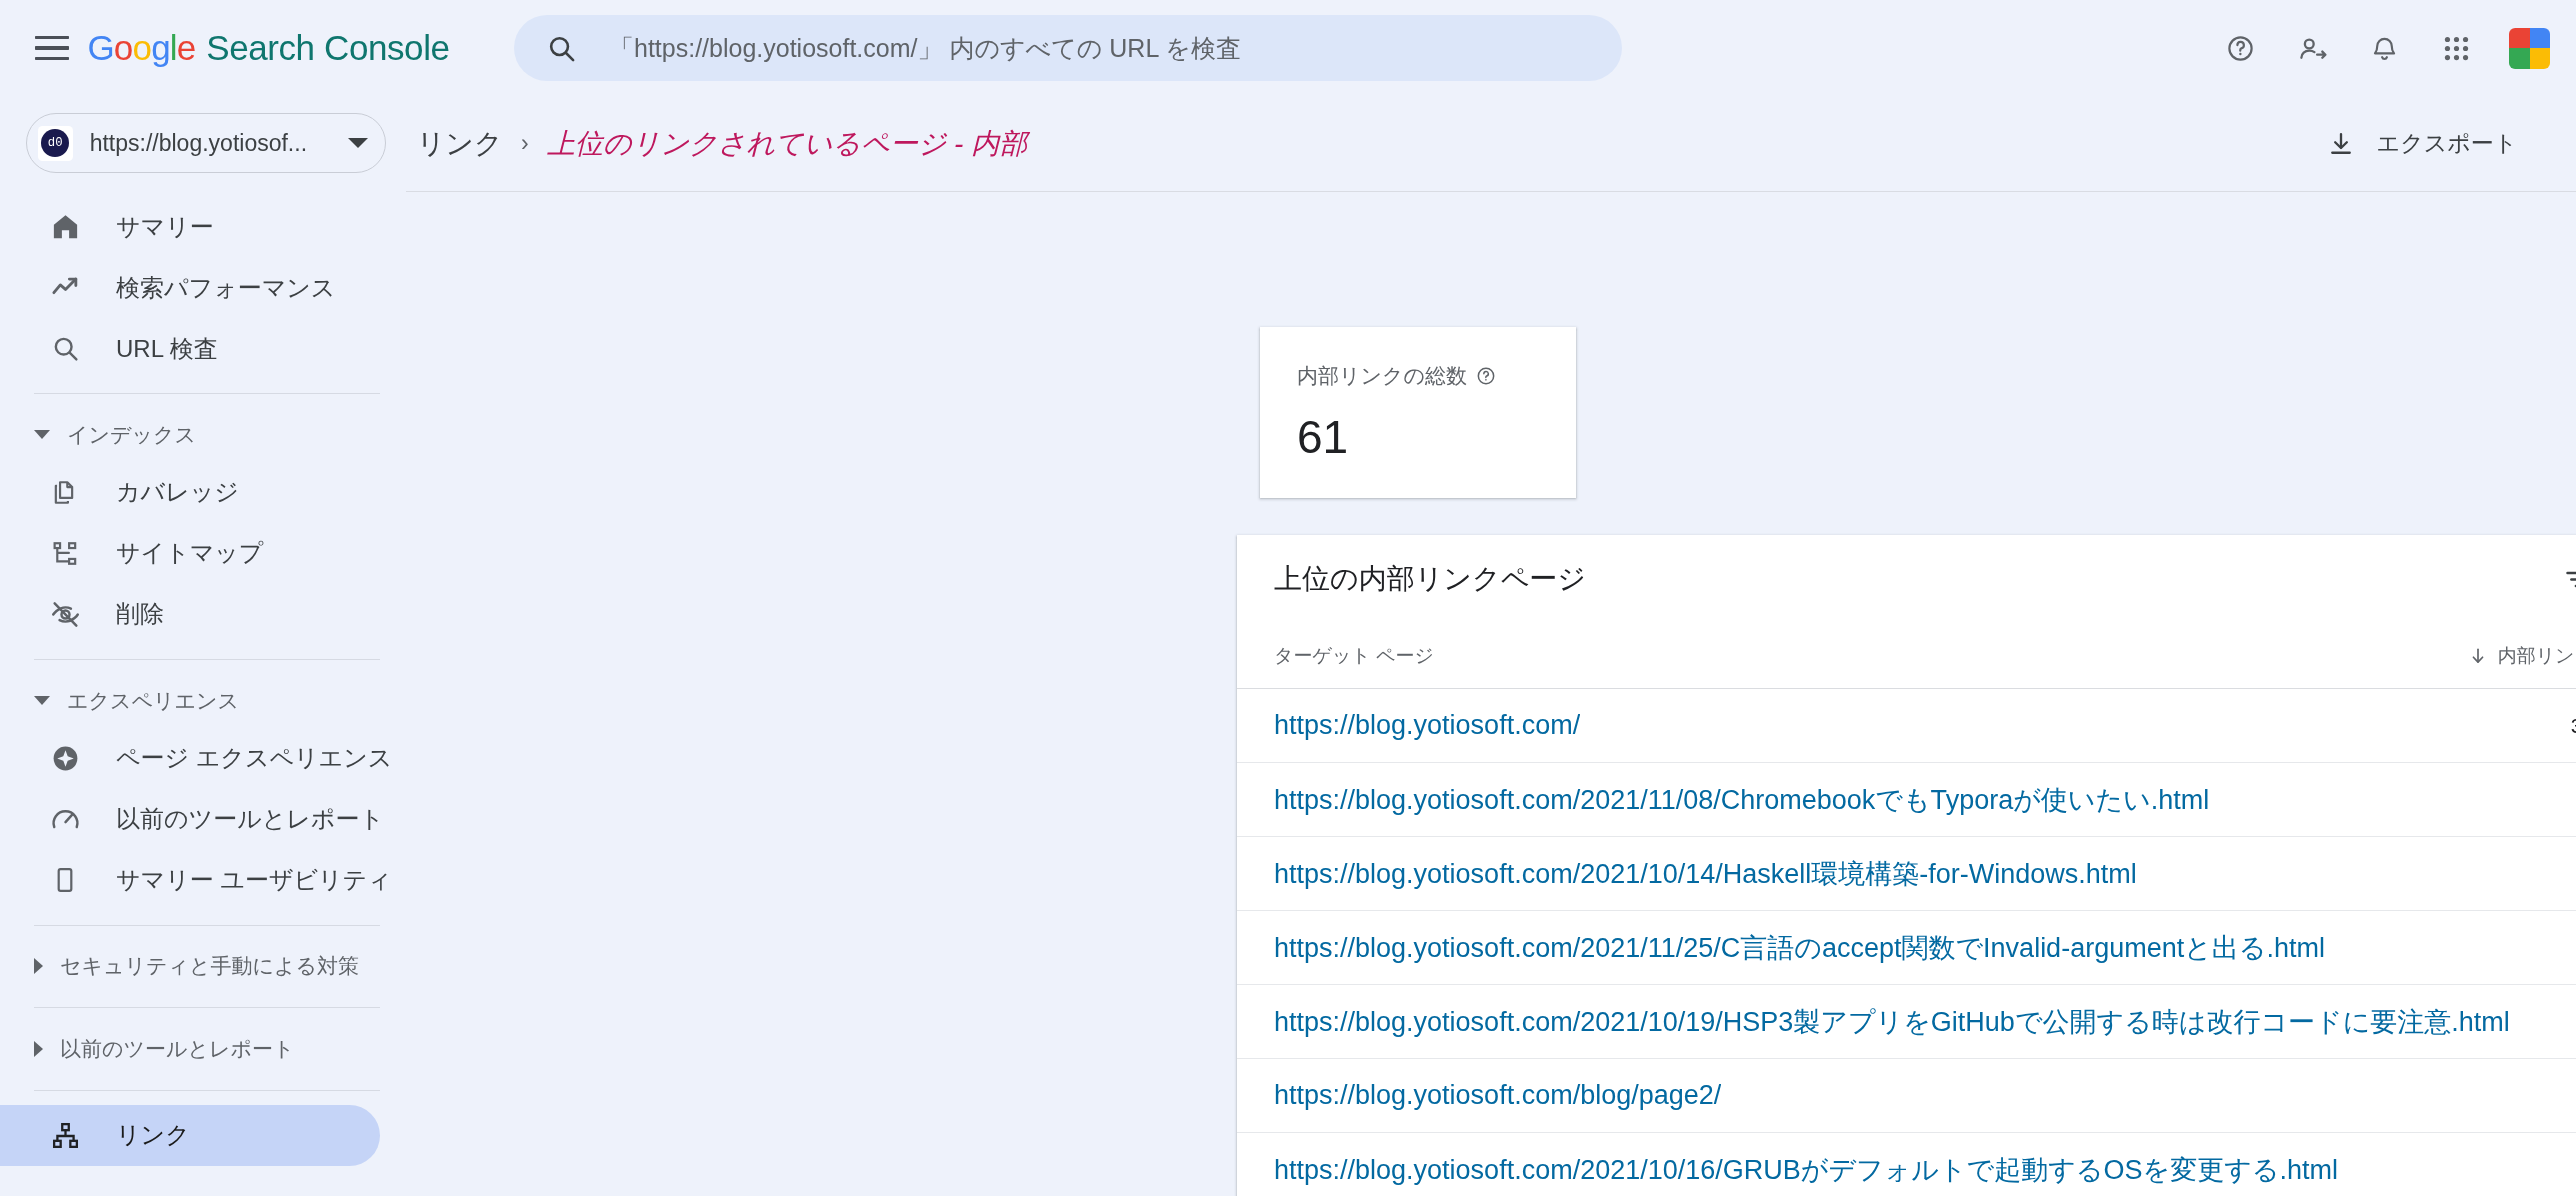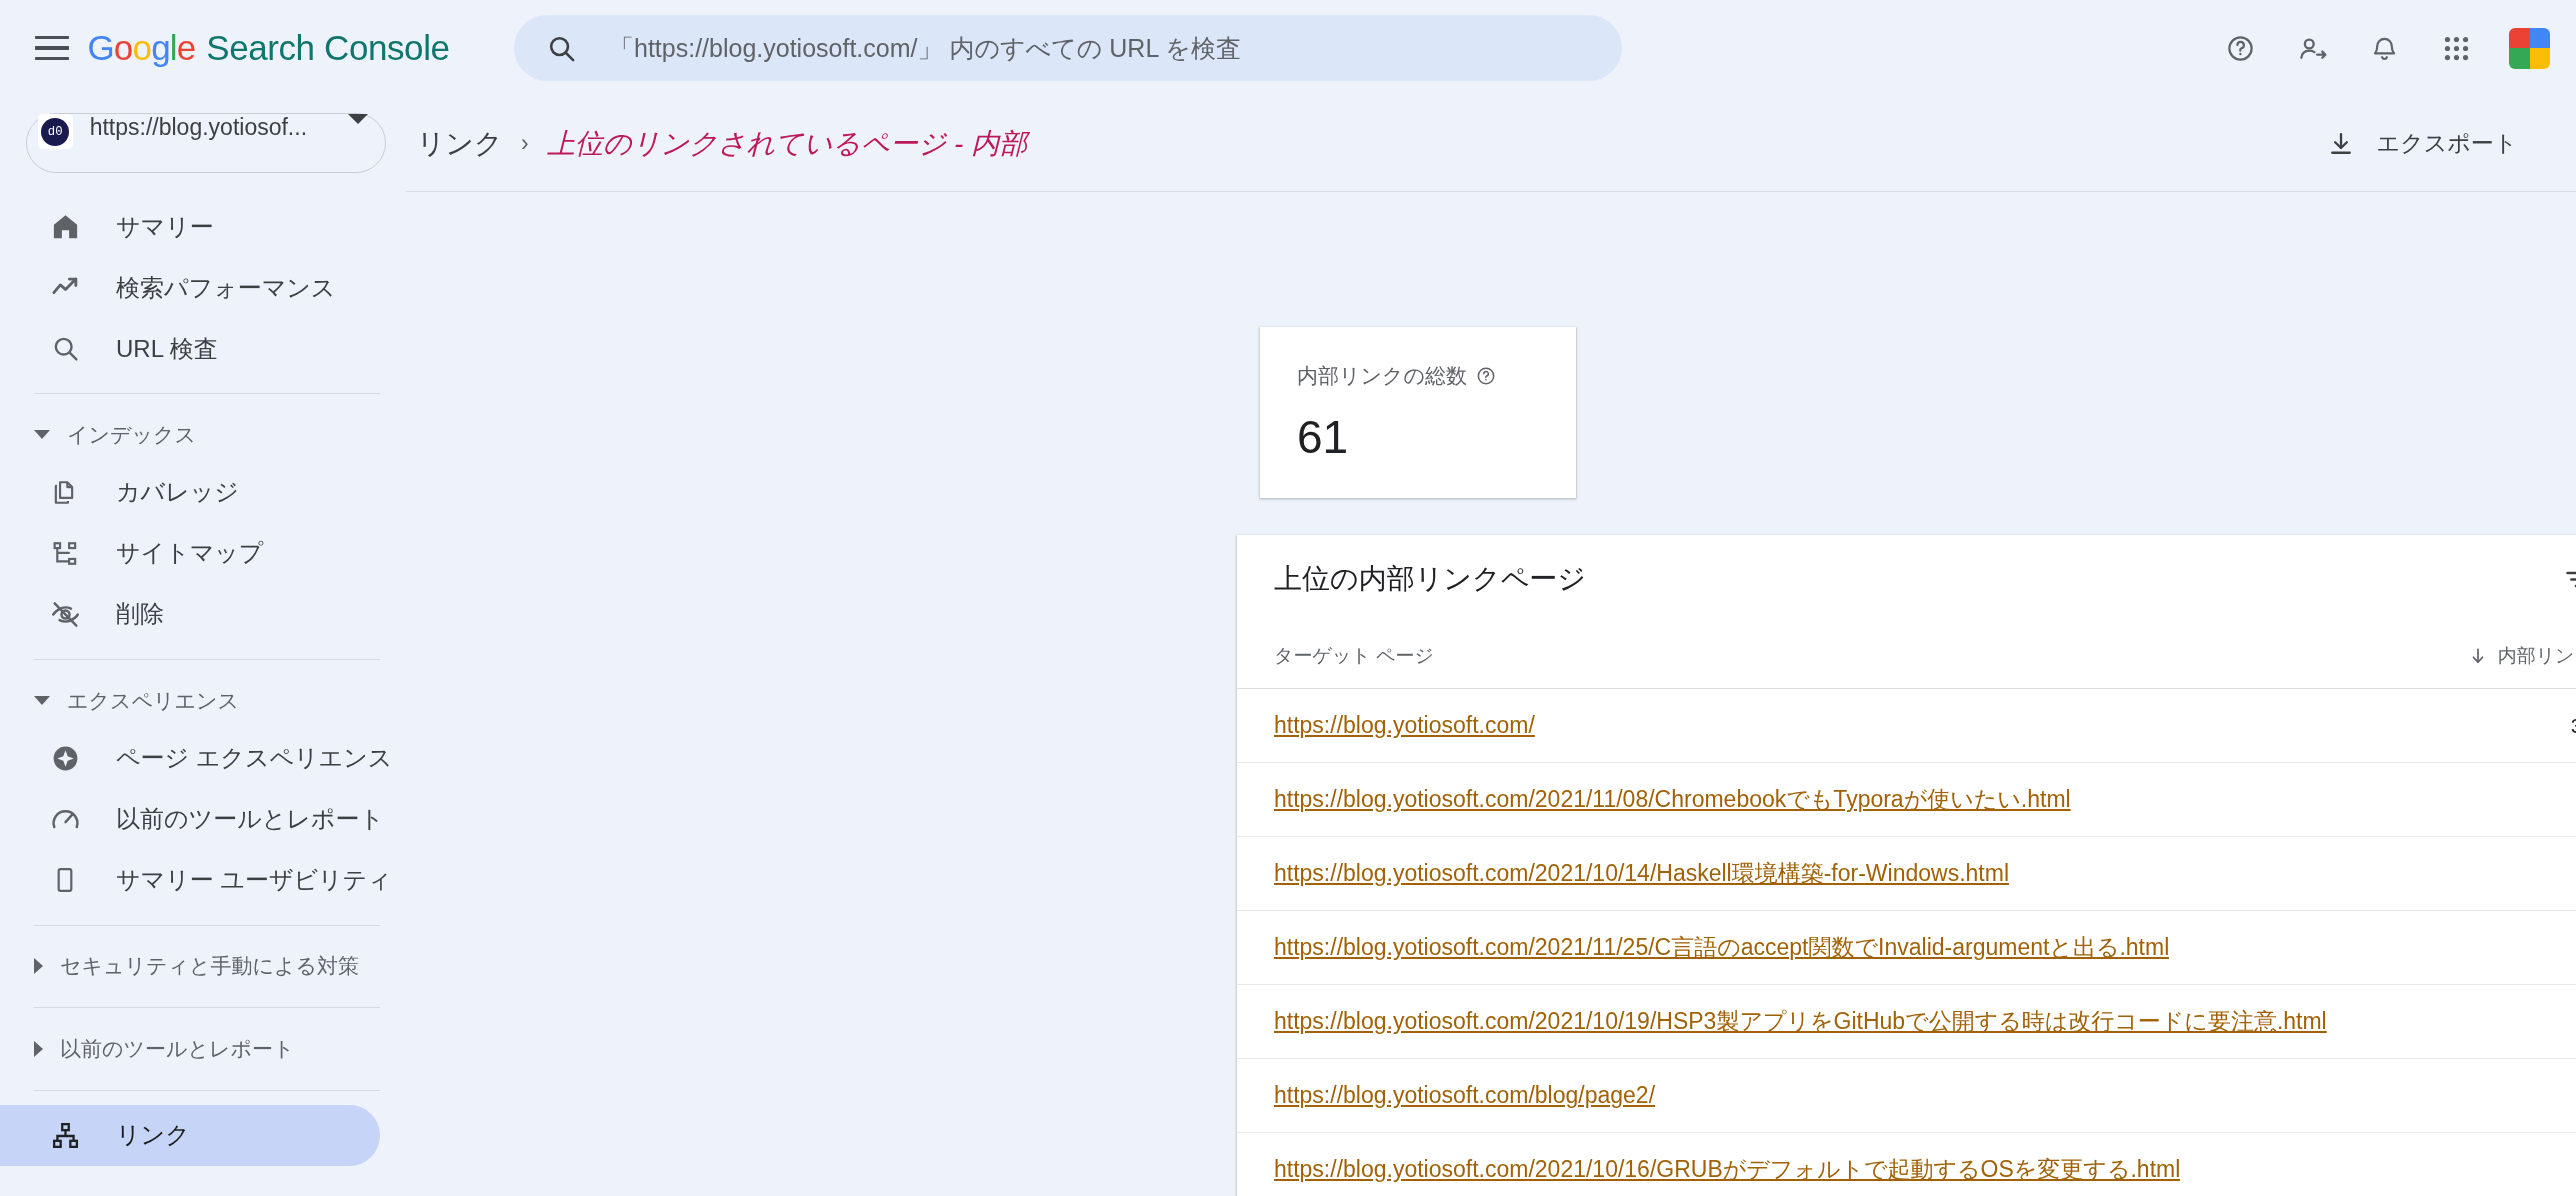--- a/index.html
+++ b/index.html
@@ -71,21 +71,21 @@
 
   
   .sidebar {
     width: 406px; flex: 0 0 406px;
     background: #eef2fb;
     padding-top: 17px;
   }
   .prop-select {
     margin: 0 20px 0 26px;
     height: 60px; border: 0.8px solid #c9cdd6; border-radius: 30px;
-    display: flex; padding: 0 17px 0 10.7px;
+    display: flex; align-items: center; padding: 0 17px 0 10.7px;
     cursor: pointer; background: #eef2fb;
   }
   .prop-favicon {
     width: 35px; height: 35px; border-radius: 4.6px; background: #fff;
     display:flex;align-items:center;justify-content:center; flex:0 0 auto;
   }
   .prop-dot {
     width: 28px;height:28px;border-radius:50%;background:#1a1a4e;
     color:#fff;font-size:12.3px;display:flex;align-items:center;justify-content:center;
     font-family:"Liberation Mono", monospace;
@@ -171,21 +171,21 @@
     border-bottom: 0.8px solid #dadce0;
   }
   .col-head-left { font-size: 19px; color:#5f6368; }
   .col-head-right { font-size: 19px; color:#5f6368; display:flex;align-items:center;gap:9.2px; cursor:pointer;}
 
   .row {
     display:flex; align-items:center; justify-content:space-between;
     padding: 0 44px 0 37px; height: 74px;
     border-bottom: 0.8px solid #e6e8eb;
   }
-  .row-url { font-size: 23px; color:#a16207; white-space:nowrap; overflow:hidden; text-overflow:ellipsis;text-decoration:underline;}
+  .row-url { font-size: 27px; color:#0369a1; white-space:nowrap; overflow:hidden; text-overflow:ellipsis;}
   .row-val { font-size: 21px; color:#202124; margin-left: 31px; }
 </style>
 </head>
 <body>
 
 <div class="topbar">
 
   <div class="hamburger">
     <i></i>
       <i></i>

